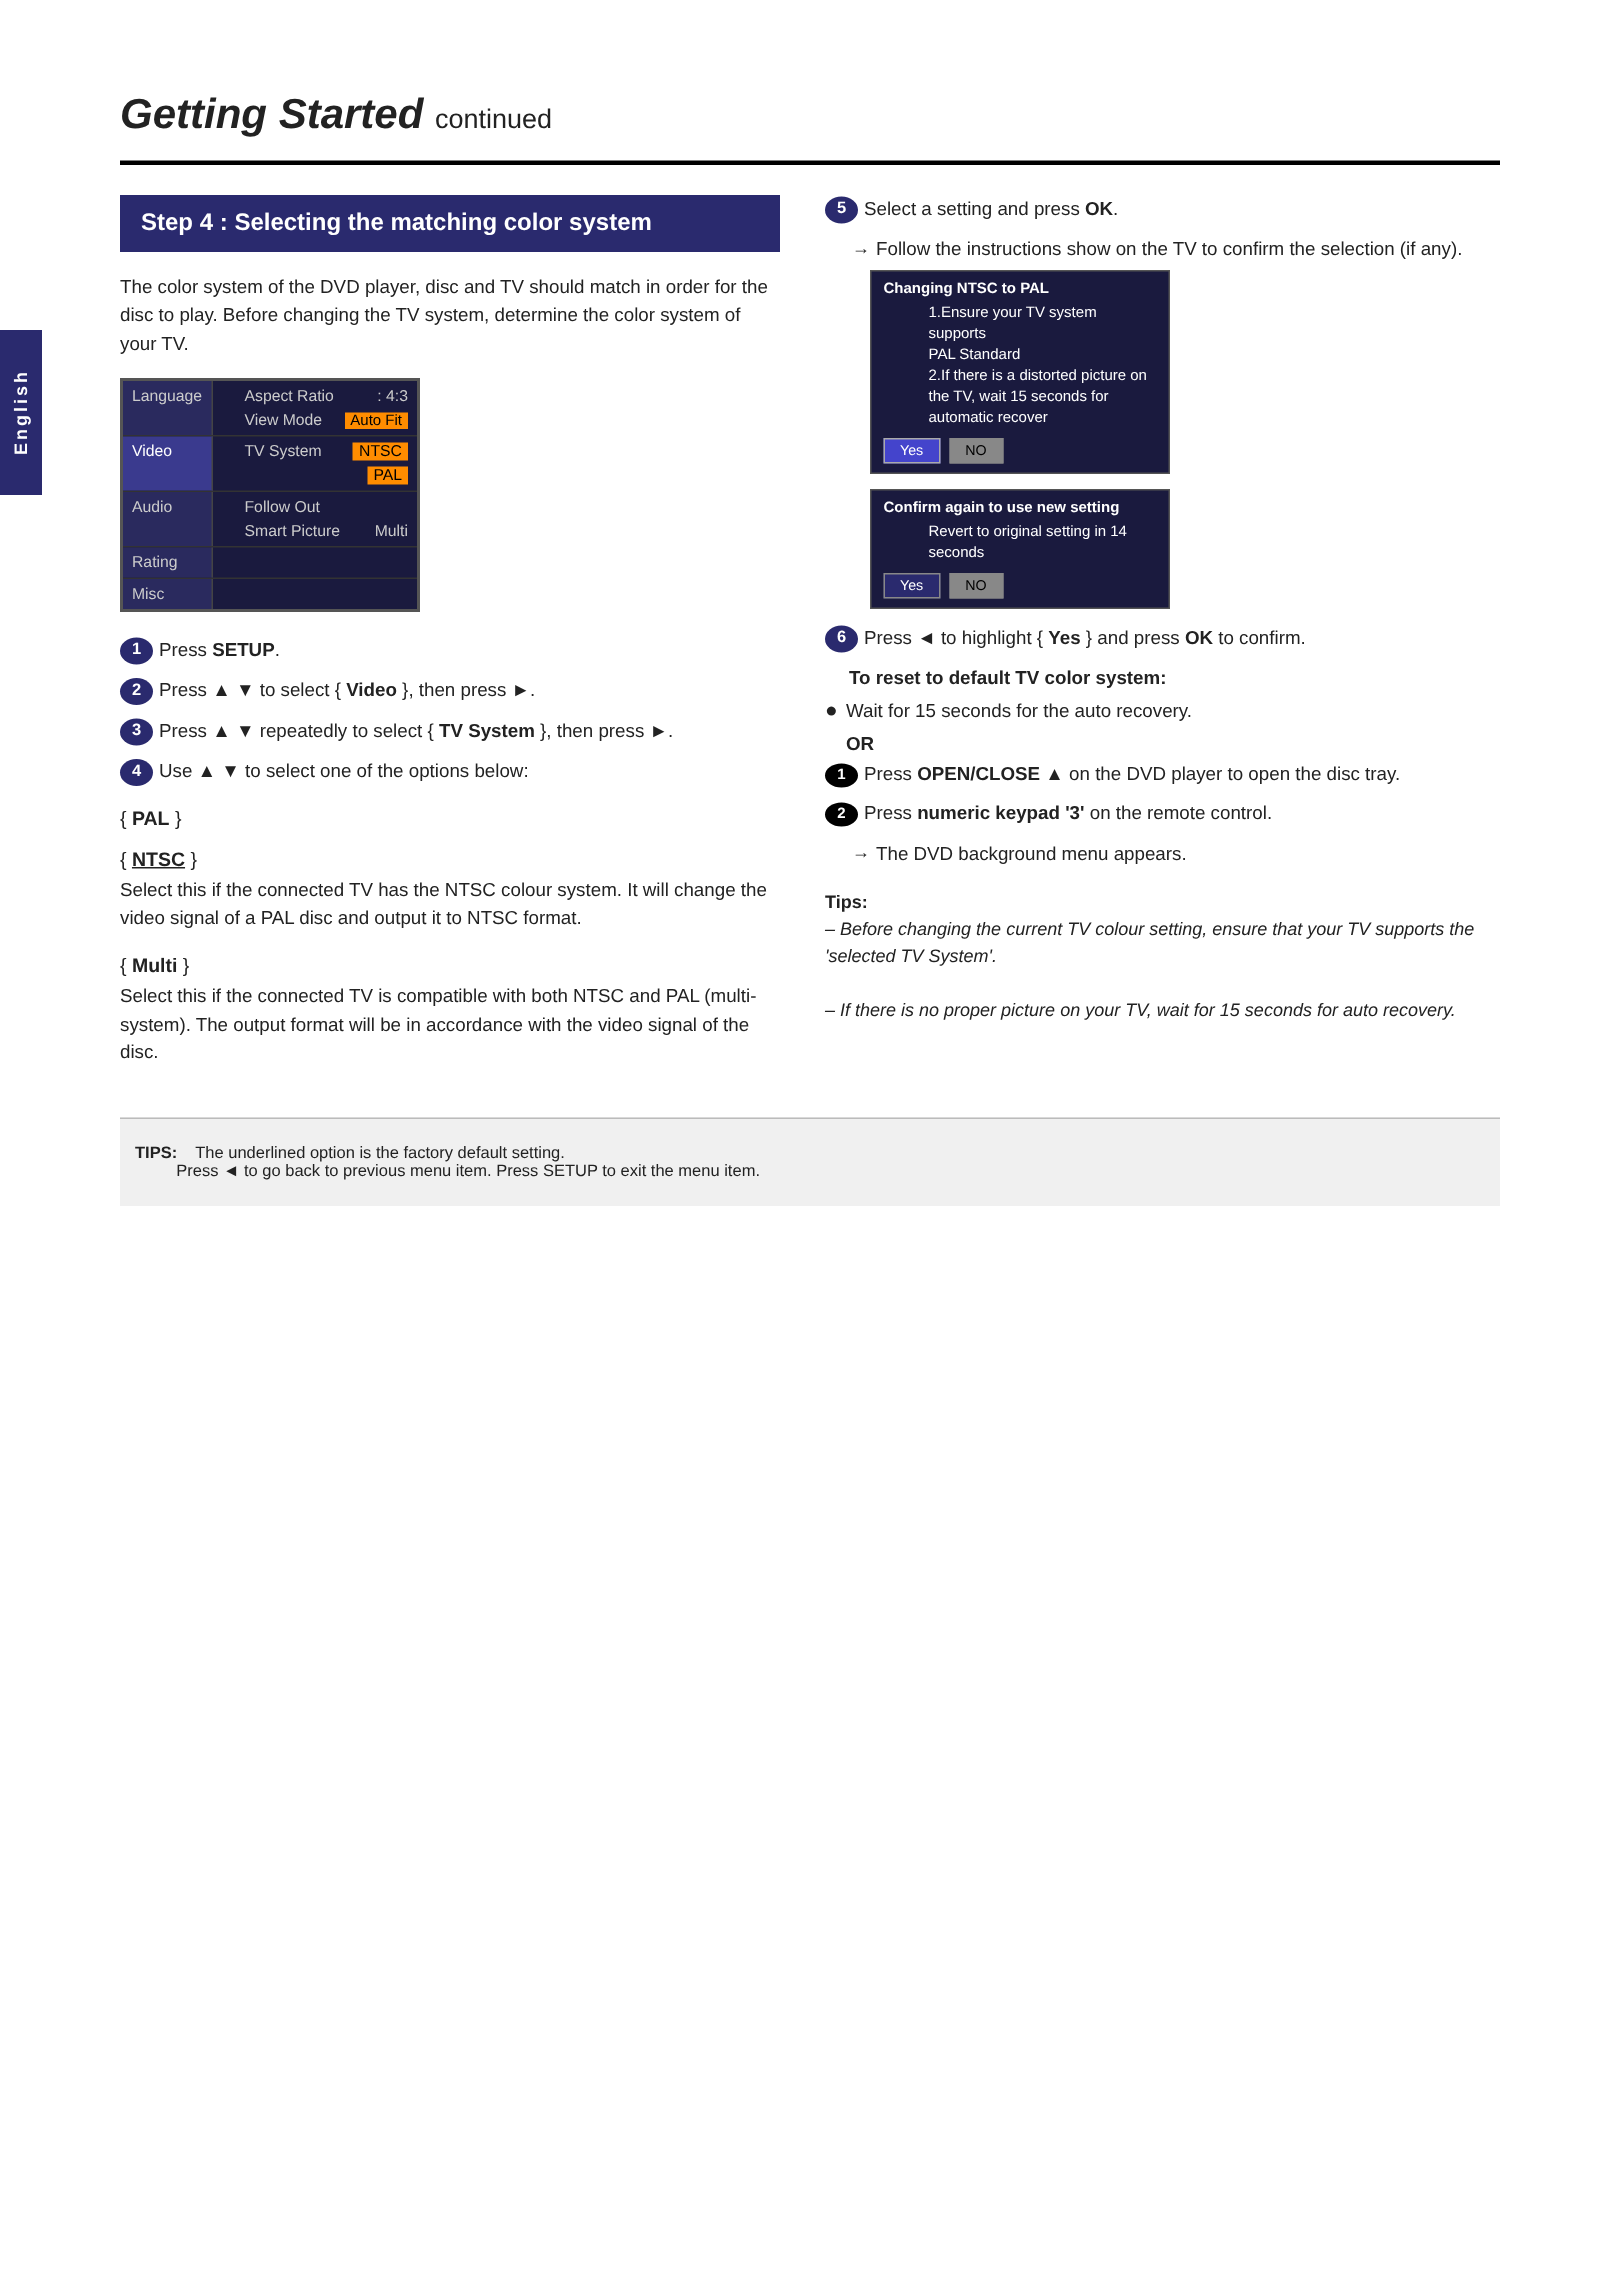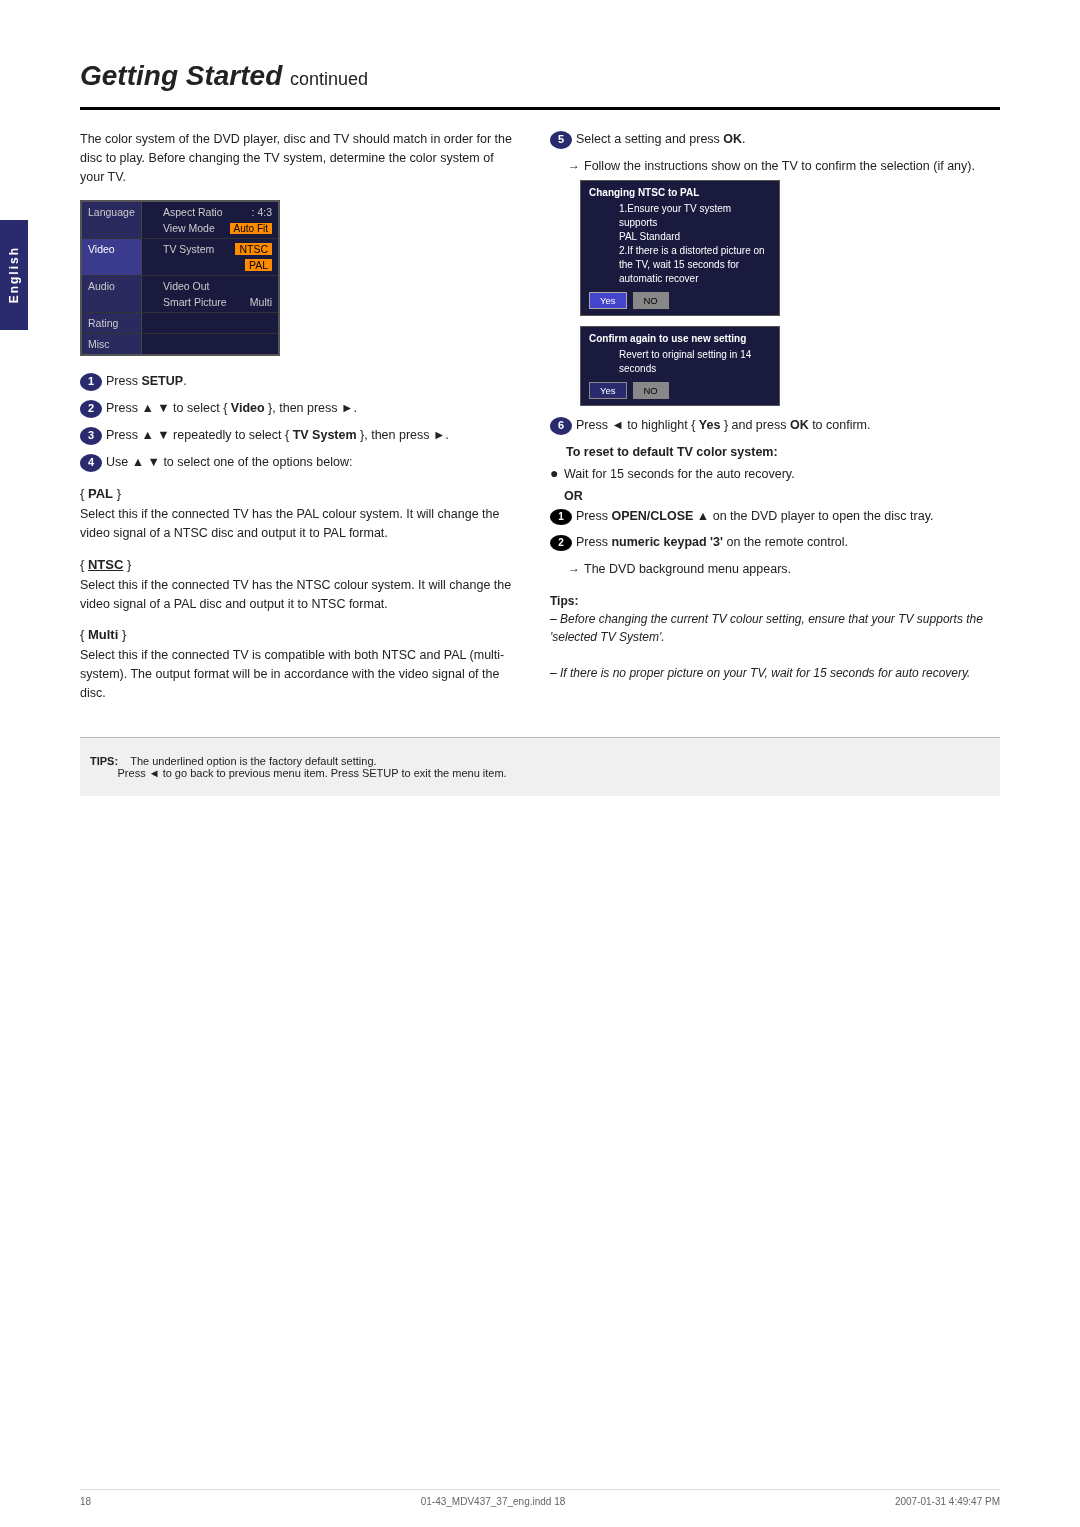--- a/index.html
+++ b/index.html
@@ -369,20 +369,25 @@
       <h1>
         <em><span>Getting Started</span></em>
         <span class="continued"> <span>continued</span></span>
       </h1>
     </div>
 
     <div class="two-col">
 
       <div class="col-left">
 
+        <div class="step-heading">
+          <h2>
+            <span>Step 4 :</span> <span>Selecting the matching color system</span>
+          </h2>
+        </div>
 
         <p class="body-text">The color system of the DVD player, disc and TV should match in order for the disc to play. Before changing the TV system, determine the color system of your TV.</p>
 
         <div class="menu-box">
           <div class="menu-row">
             <div class="menu-label">Language</div>
             <div class="menu-options">
               <div class="menu-option-row">
                 <span class="opt-name">Aspect Ratio</span>
                 <span class="opt-val">: 4:3</span>
@@ -403,21 +408,21 @@
               <div class="menu-option-row">
                 <span class="opt-name"></span>
                 <span class="opt-val pal-hl">PAL</span>
               </div>
             </div>
           </div>
           <div class="menu-row">
             <div class="menu-label">Audio</div>
             <div class="menu-options">
               <div class="menu-option-row">
-                <span class="opt-name">Video Out</span>
+                <span class="opt-name">Follow Out</span>
                 <span class="opt-val"></span>
               </div>
               <div class="menu-option-row">
                 <span class="opt-name">Smart Picture</span>
                 <span class="opt-val">Multi</span>
               </div>
             </div>
           </div>
           <div class="menu-row">
             <div class="menu-label">Rating</div>
@@ -443,21 +448,20 @@
             <span class="step-text">Press ▲ ▼ repeatedly to select { <strong>TV System</strong> }, then press ►.</span>
           </li>
           <li class="step-item">
             <span class="step-num circle">4</span>
             <span class="step-text">Use ▲ ▼ to select one of the options below:</span>
           </li>
         </ol>
 
         <div class="option-section">
           <div class="option-title">{ <strong>PAL</strong> }</div>
-          <p class="body-text">Select this if the connected TV has the PAL colour system. It will change the video signal of a NTSC disc and output it to PAL format.</p>
         </div>
 
         <div class="option-section">
           <div class="option-title">{ <strong><u>NTSC</u></strong> }</div>
           <p class="body-text">Select this if the connected TV has the NTSC colour system. It will change the video signal of a PAL disc and output it to NTSC format.</p>
         </div>
 
         <div class="option-section">
           <div class="option-title">{ <strong>Multi</strong> }</div>
           <p class="body-text">Select this if the connected TV is compatible with both NTSC and PAL (multi-system). The output format will be in accordance with the video signal of the disc.</p>
@@ -549,19 +553,14 @@
       <span class="tips-label">TIPS:</span>
       &nbsp;&nbsp;
       <span>The underlined option is the factory default setting.</span>
       <br>
       &nbsp;&nbsp;&nbsp;&nbsp;&nbsp;&nbsp;&nbsp;&nbsp;
       <span>Press ◄ to go back to previous menu item. Press SETUP to exit the menu item.</span>
     </div>
 
   </div>
 
-  <div class="page-footer">
-    <span>18</span>
-    <span>01-43_MDV437_37_eng.indd   18</span>
-    <span>2007-01-31   4:49:47 PM</span>
-  </div>
 
 </div>
 
 </body></html>

